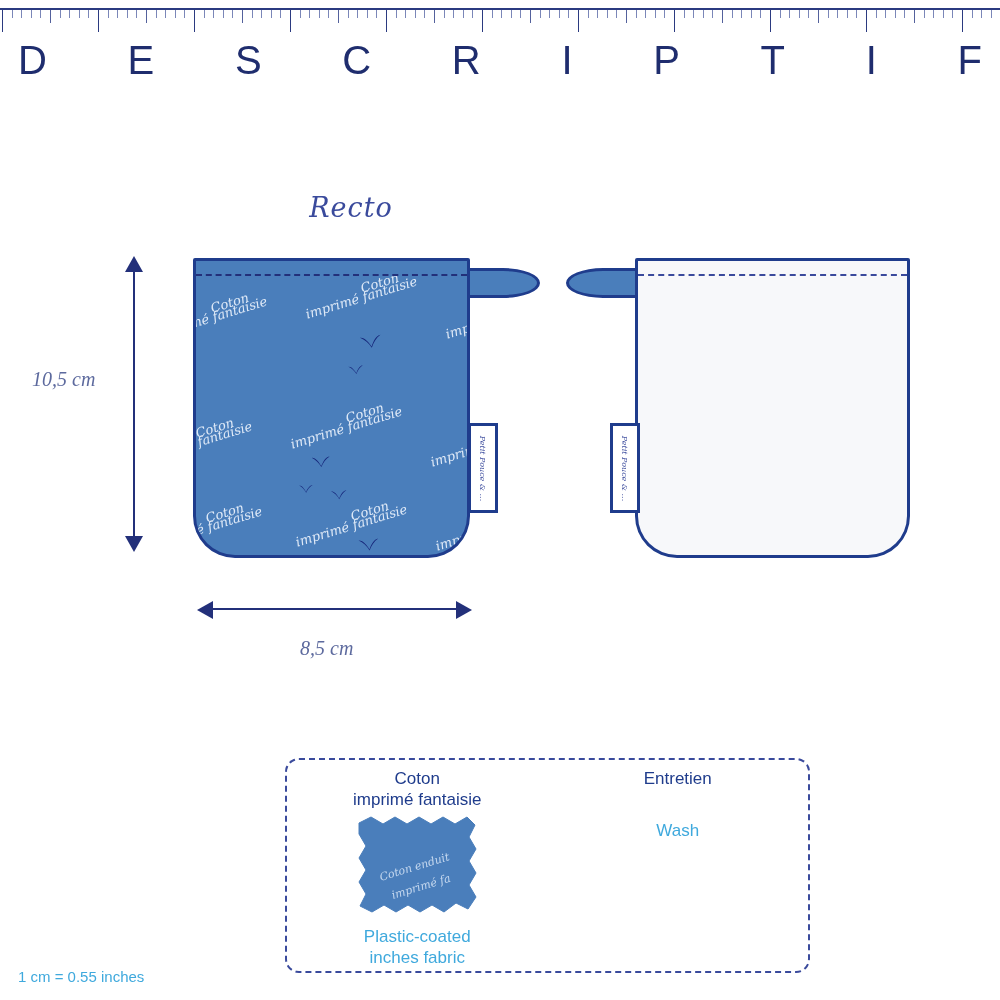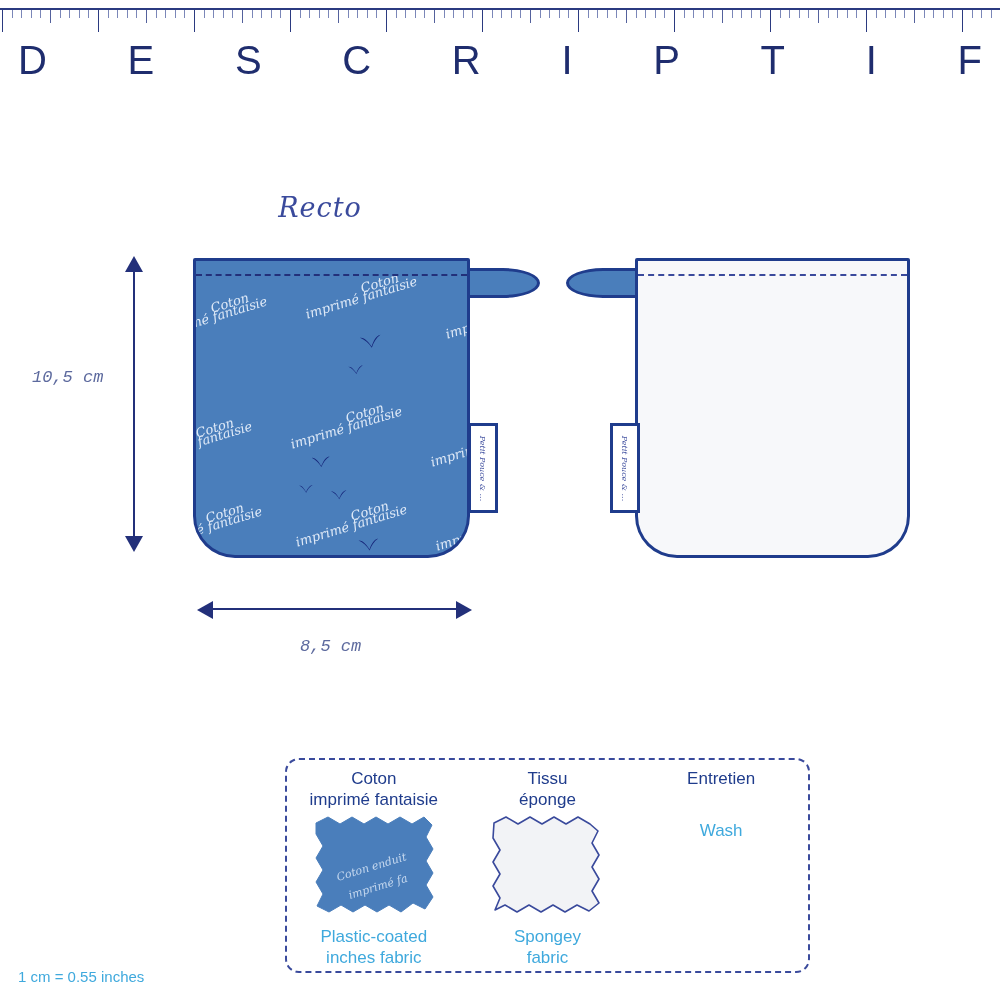--- a/index.html
+++ b/index.html
@@ -18,21 +18,21 @@
   .tick.m{height:13px;background:#54619c;}
   .tick.l{height:22px;background:#2b3a80;}
 
   .title-row{position:absolute;left:0;top:34px;width:1000px;height:52px;
     display:flex;align-items:center;justify-content:space-between;padding:0 18px;box-sizing:border-box;}
   .title-row .ch{font-size:40px;color:#1f2d6e;font-weight:400;line-height:1;}
 
   
   .script{font-family:"DejaVu Serif",serif;font-style:italic;color:#3a4a9c;}
   .panel-title{position:absolute;font-size:27px;letter-spacing:1px;text-align:center;}
-  #recto-title{left:230px;top:192px;width:180px;font-style:italic;}
+  #recto-title{left:261px;top:192px;width:180px;font-style:italic;}
   #verso-title{left:690px;top:192px;width:180px;}
 
   
   .bag{position:absolute;box-sizing:border-box;border:3px solid #1f3c8c;
        border-radius:2px 2px 42px 42px;}
   #recto-bag{left:193px;top:258px;width:277px;height:300px;background:#4a7ebb;overflow:hidden;}
   #verso-bag{left:635px;top:258px;width:275px;height:300px;background:#f7f8fa;}
   .stitch{position:absolute;left:0;right:0;top:13px;height:0;
           border-top:2px dashed #23307a;}
   #verso-bag .stitch{border-top-color:#3a4a9c;}
@@ -61,22 +61,22 @@
 
   
   .dim-line{position:absolute;background:#23307a;}
   #vline{left:133px;top:270px;width:2px;height:268px;}
   #hline{left:210px;top:608px;height:2px;width:258px;}
   .arrow{position:absolute;width:0;height:0;}
   .arrow.up{border-left:9px solid transparent;border-right:9px solid transparent;border-bottom:16px solid #23307a;left:125px;top:256px;}
   .arrow.down{border-left:9px solid transparent;border-right:9px solid transparent;border-top:16px solid #23307a;left:125px;top:536px;}
   .arrow.left{border-top:9px solid transparent;border-bottom:9px solid transparent;border-right:16px solid #23307a;left:197px;top:601px;}
   .arrow.right{border-top:9px solid transparent;border-bottom:9px solid transparent;border-left:16px solid #23307a;left:456px;top:601px;}
-  .dim-label{position:absolute;font-family:Liberation Mono, monospace;font-style:italic;
-    font-size:17px;color:#5d6a9e;white-space:nowrap;}
+  .dim-label{position:absolute;font-family:Liberation Serif, serif;font-style:italic;
+    font-size:20px;color:#5d6a9e;white-space:nowrap;}
   #vlabel{left:32px;top:368px;}
   #hlabel{left:300px;top:637px;}
 
   
   #info-box{position:absolute;left:285px;top:758px;width:525px;height:215px;
     border:2px dashed #3a4a9c;border-radius:14px;box-sizing:border-box;
     display:flex;align-items:flex-start;justify-content:space-around;padding-top:8px;}
   .info-col{width:165px;text-align:center;}
   .info-top{font-size:17px;color:#1f3c8c;line-height:1.25;min-height:46px;}
   .info-bottom{font-size:17px;color:#3fa9dd;line-height:1.25;margin-top:6px;}
@@ -300,35 +300,20 @@
           <text x="28" y="66" fill="#d8e6f7" font-family="DejaVu Serif, serif" font-style="italic" font-size="11" transform="rotate(-17 28 66)" opacity="0.85">Coton enduit</text>
           <text x="40" y="84" fill="#d8e6f7" font-family="DejaVu Serif, serif" font-style="italic" font-size="11" transform="rotate(-17 40 84)" opacity="0.85">imprimé fa</text>
         </svg>
       </div>
       <div class="info-bottom">
         <div>Plastic-coated</div>
         <div>inches fabric</div>
       </div>
     </div>
 
-    <div class="info-col">
-      <div class="info-top">
-        <div>Tissu</div>
-        <div>éponge</div>
-      </div>
-      <div class="swatch-wrap">
-        <svg class="zig" width="118" height="104" viewBox="0 0 118 104" aria-hidden="true">
-          <polygon points="6,8 18,2 30,9 42,2 54,9 66,2 78,9 90,2 102,9 110,16 104,28 111,40 104,52 111,64 104,76 111,88 101,96 89,90 77,97 65,90 53,97 41,90 29,97 17,90 7,95 12,83 5,71 12,59 5,47 12,35 5,23" fill="#f2f3f6" stroke="#3a4a9c" stroke-width="1.6" stroke-linejoin="round"></polygon>
-        </svg>
-      </div>
-      <div class="info-bottom">
-        <div>Spongey</div>
-        <div>fabric</div>
-      </div>
-    </div>
 
     <div class="info-col">
       <div class="info-top">
         <div>Entretien</div>
       </div>
       <div class="info-bottom">
         <div>Wash</div>
       </div>
     </div>
 

